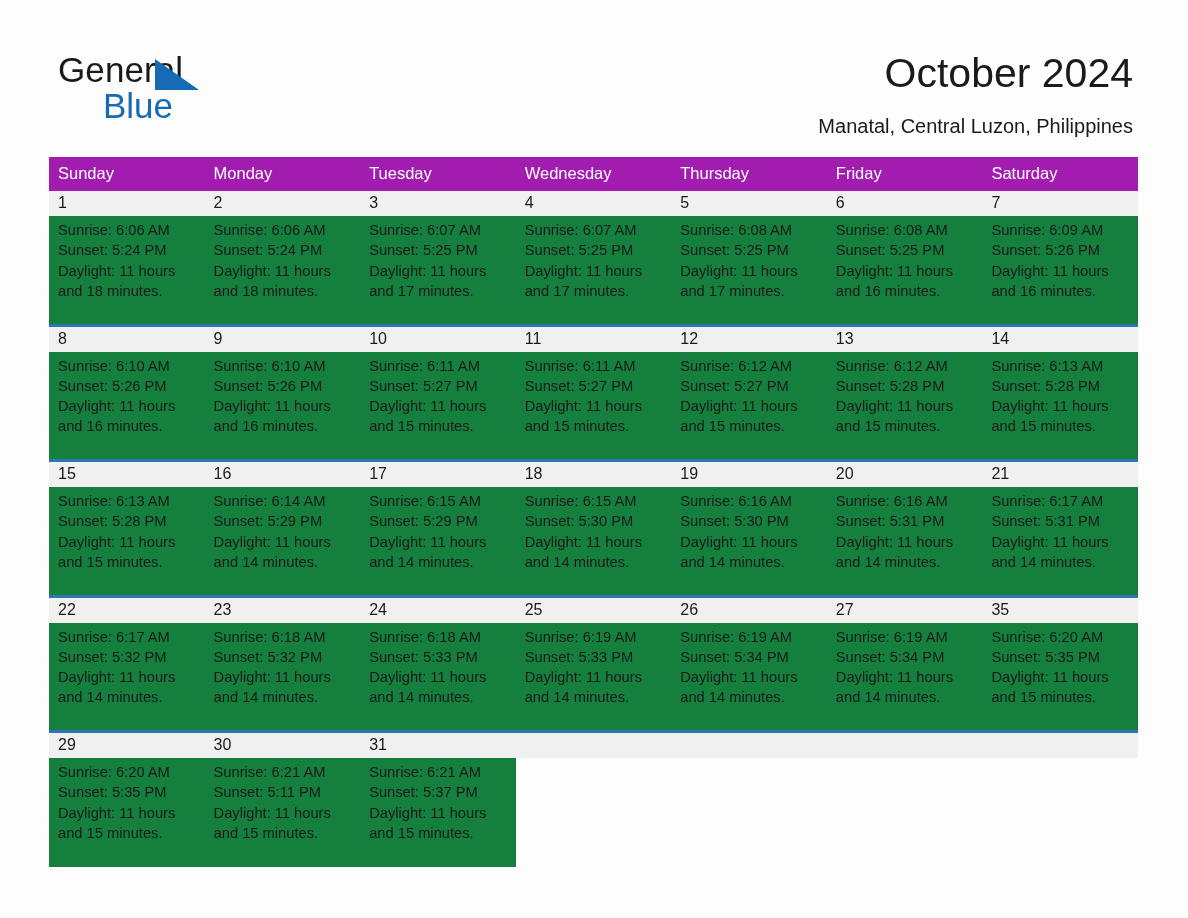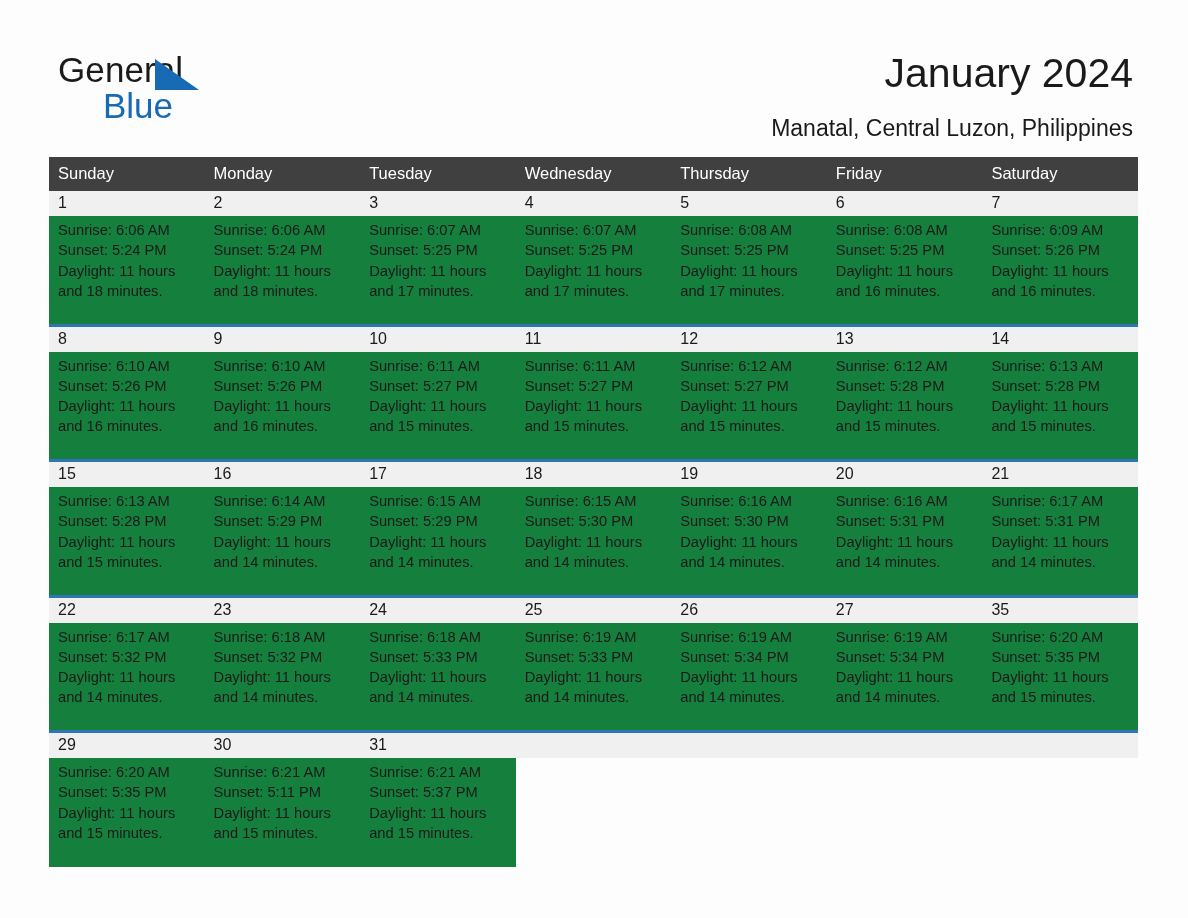--- a/index.html
+++ b/index.html
@@ -70,37 +70,37 @@
     color: #1a1a1a;
     font-weight: 400;
     line-height: 1.15;
     text-align: right;
     white-space: nowrap;
   }
   .subtitle {
     position: absolute;
     right: 55px;
     top: 115px;
-    font-size: 23px;
+    font-size: 20px;
     color: #1a1a1a;
     font-weight: 400;
     white-space: nowrap;
   }
 
   
   .calendar {
     position: absolute;
     left: 49px;
     top: 157px;
     width: 1089px;
     border-collapse: collapse;
     table-layout: fixed;
   }
   .calendar th {
-    background: #404040;
+    background: #a21caf;
     color: #ffffff;
     font-size: 16.5px;
     font-weight: 400;
     text-align: left;
     padding: 7px 0 8px 9px;
     height: 32px;
     border: none;
   }
   .daynum-cell {
     background: #f0f0f0;
@@ -128,21 +128,21 @@
 <body>
 
 <div class="page">
 
   <div class="header">
     <div class="logo">
       <span class="logo-general">General</span>
       <span class="logo-tri"></span>
       <span class="logo-blue">Blue</span>
     </div>
-    <div class="title">January 2024</div>
+    <div class="title">October 2024</div>
     <div class="subtitle">Manatal, Central Luzon, Philippines</div>
   </div>
 
   <table class="calendar">
     <thead>
       <tr>
         <th>Sunday</th>
         <th>Monday</th>
         <th>Tuesday</th>
         <th>Wednesday</th>

